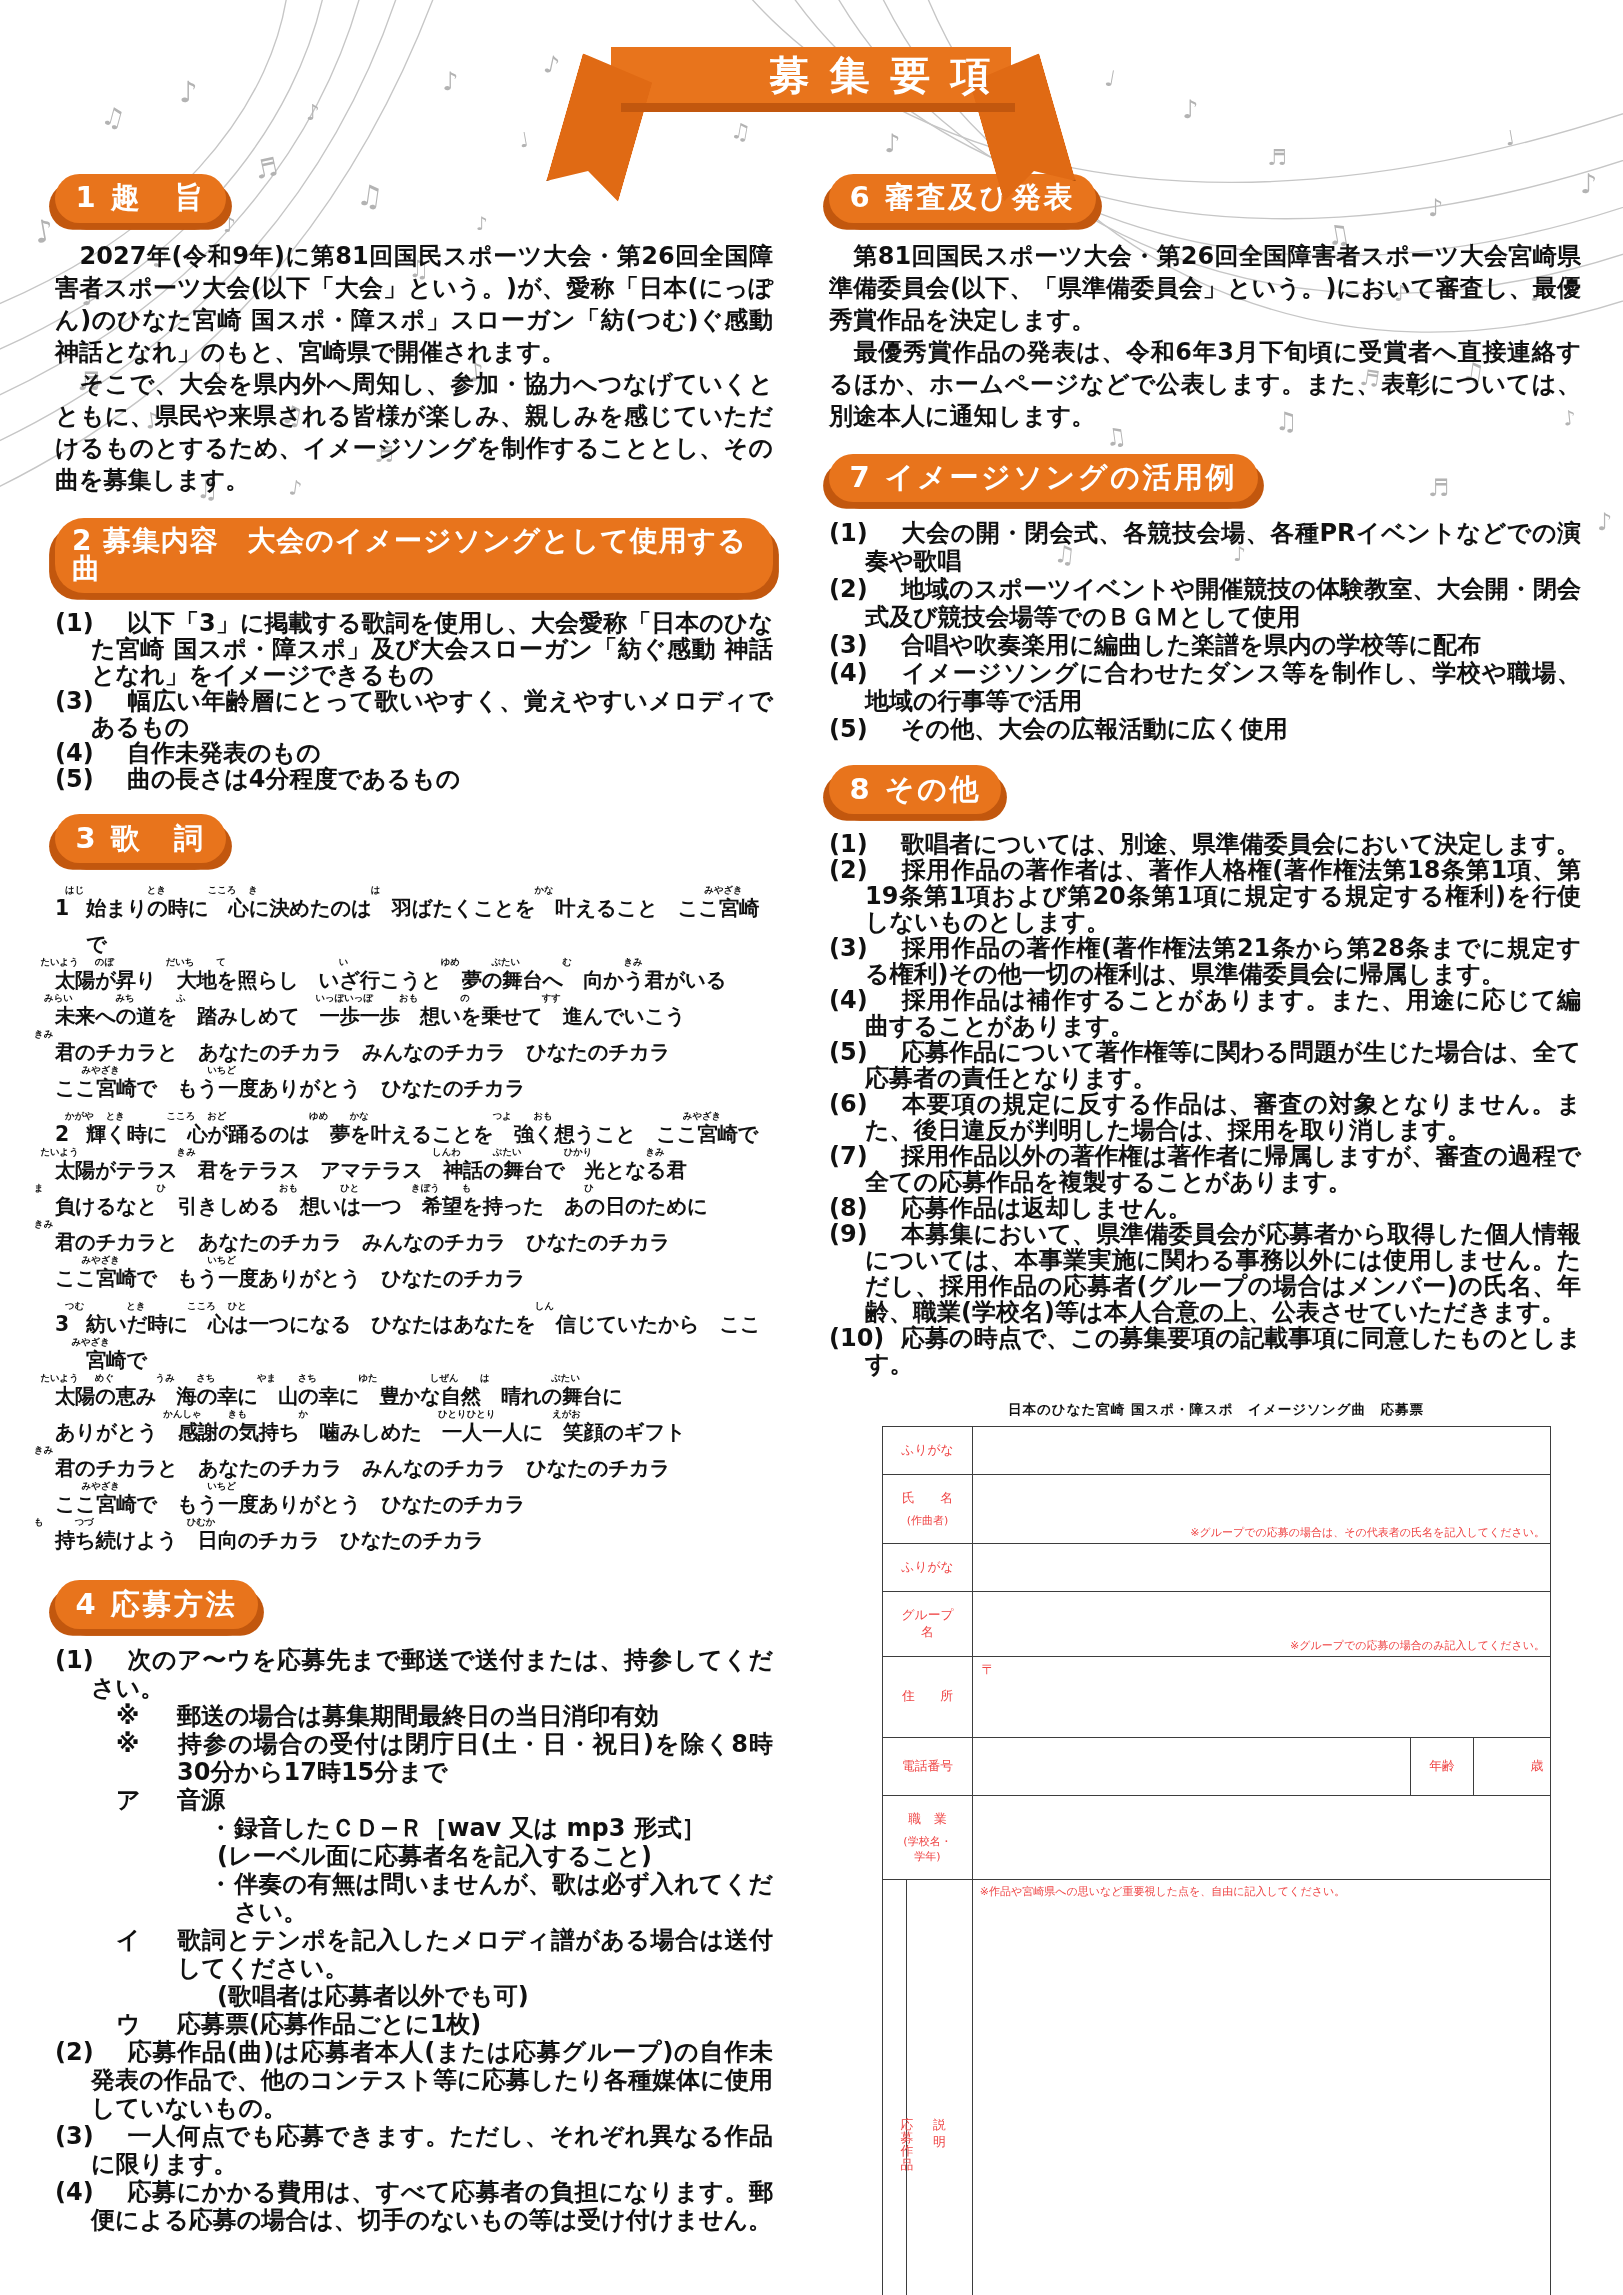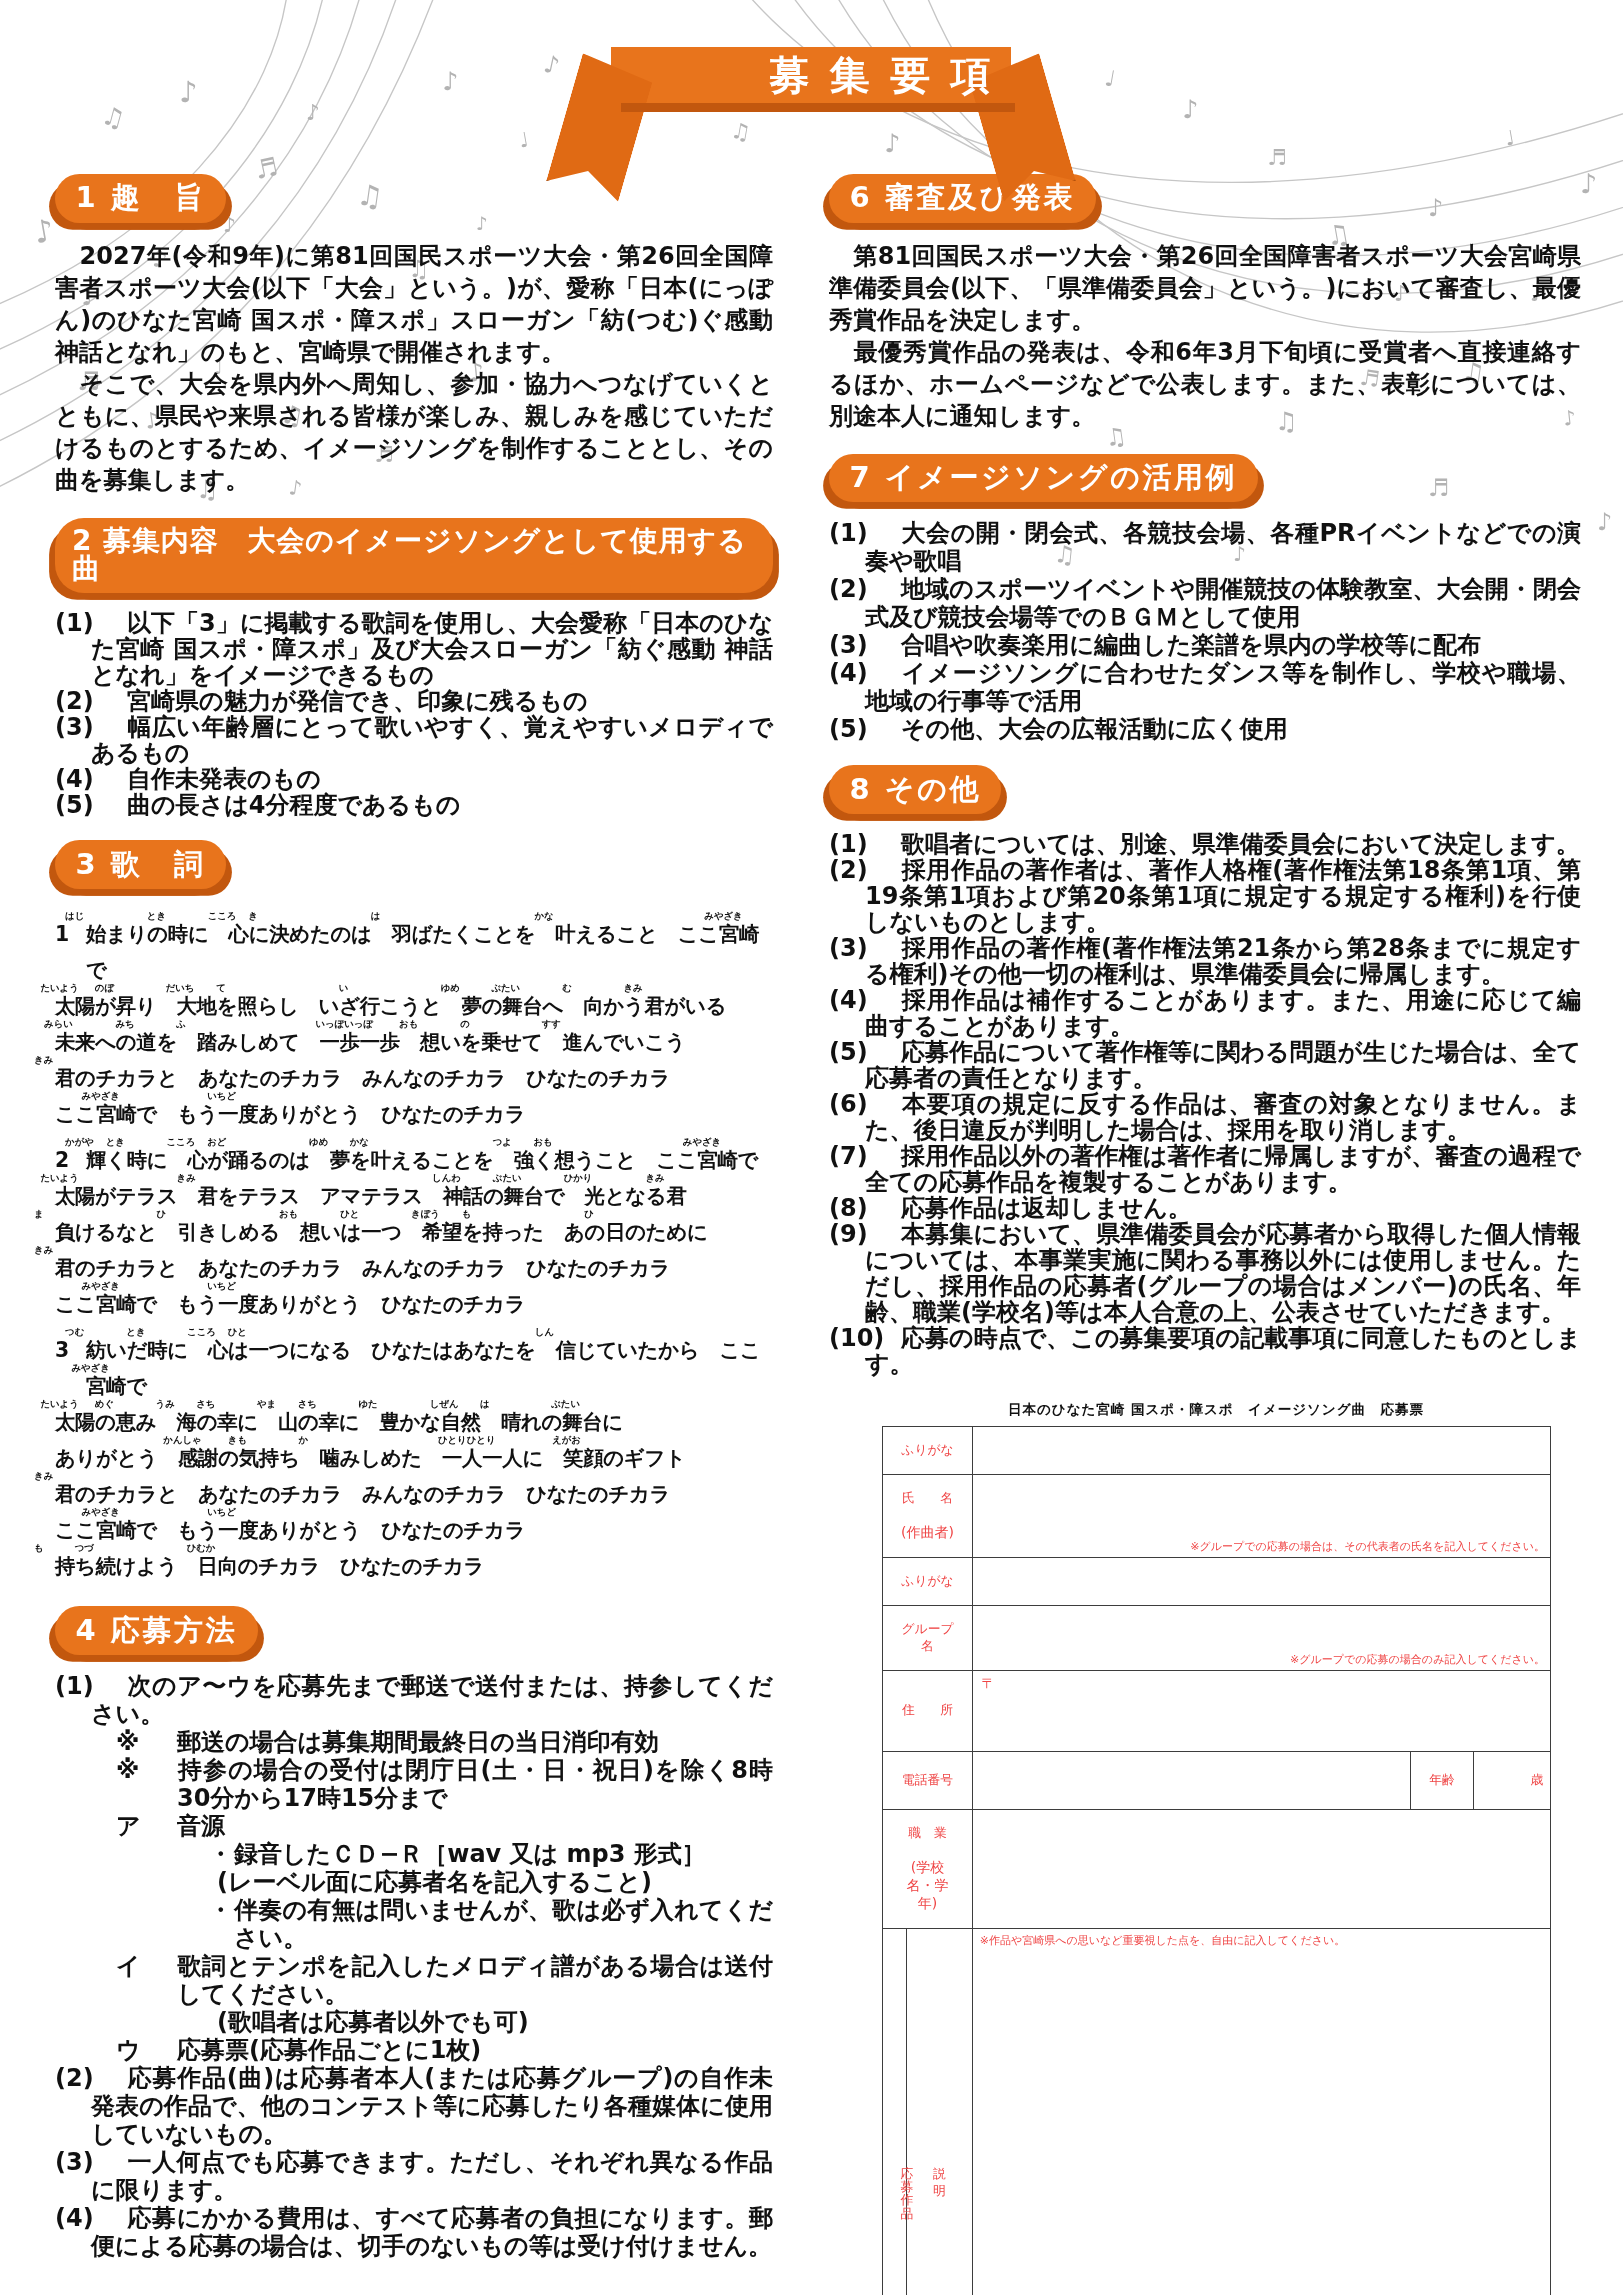--- a/index.html
+++ b/index.html
@@ -59,21 +59,21 @@
   .rb{position:relative;}
   .rb .rt{position:absolute;top:-11px;left:50%;transform:translateX(-50%);
           font-size:9.4px;font-weight:bold;letter-spacing:0;white-space:nowrap;line-height:1;}
   
   #form-area{margin-top:24px;margin-left:53px;width:668px;}
   .form-title{font-size:13.6px;font-weight:bold;text-align:center;margin-bottom:6.8px;letter-spacing:0.9px;}
   table.ftable{border-collapse:collapse;table-layout:fixed;width:668px;}
   .ftable td{border:0.9px solid #3d3d3d;font-size:12.8px;font-weight:normal;
              vertical-align:middle;padding:15px;position:relative;color:#ef4444;}
   .ftable .lab{text-align:center;}
-  .ftable .sub{font-size:14px;display:block;margin-top:17px;}
+  .ftable .sub{font-size:11px;display:block;margin-top:6px;}
   .note{position:absolute;right:5.1px;bottom:2.6px;font-size:11px;white-space:nowrap;}
   .note.tl{left:6.8px;top:4.3px;right:auto;bottom:auto;}
   .postal{position:absolute;left:8.5px;top:4.3px;font-size:13.6px;}
   .unit{text-align:right;padding-right:6.8px !important;}
   .vert{writing-mode:vertical-rl;text-orientation:upright;letter-spacing:13.6px;
         text-align:center;margin:0 auto;}
   .r1{height:28px;} .r2{height:54px;} .r3{height:25.5px;} .r4{height:53px;}
   .r5{height:81px;} .r6{height:58px;} .r7{height:54px;} .r8{height:510px;}
   .cell-top{vertical-align:top !important;}
 </style>
@@ -163,21 +163,20 @@
     <div class="badge">1 趣　旨</div>
     <div>
         <div class="par">　2027年(令和9年)に第81回国民スポーツ大会・第26回全国障害者スポーツ大会(以下「大会」という。)が、愛称「日本(にっぽん)のひなた宮崎 国スポ・障スポ」スローガン「紡(つむ)ぐ感動 神話となれ」のもと、宮崎県で開催されます。</div>
         <div class="par">　そこで、大会を県内外へ周知し、参加・協力へつなげていくとともに、県民や来県される皆様が楽しみ、親しみを感じていただけるものとするため、イメージソングを制作することとし、その曲を募集します。</div>
       </div>
   </div>
   <div class="sec" id="s2">
     <div class="badge wide">2 募集内容　大会のイメージソングとして使用する曲</div>
     <div>
         <div class="item lv0"><span class="no">(1)</span>以下「3」に掲載する歌詞を使用し、大会愛称「日本のひなた宮崎 国スポ・障スポ」及び大会スローガン「紡ぐ感動 神話となれ」をイメージできるもの</div>
-        <div class="item lv0"><span class="no">(2)</span>宮崎県の魅力が発信でき、印象に残るもの</div>
         <div class="item lv0"><span class="no">(3)</span>幅広い年齢層にとって歌いやすく、覚えやすいメロディであるもの</div>
         <div class="item lv0"><span class="no">(4)</span>自作未発表のもの</div>
         <div class="item lv0"><span class="no">(5)</span>曲の長さは4分程度であるもの</div>
       </div>
   </div>
   <div class="sec" id="s3">
     <div class="badge">3 歌　詞</div>
     <div id="lyrics">
         <div class="verse">
           <div class="lline"><span class="vnum">1</span><span class="rb">始<span class="rt">はじ</span></span>まりの<span class="rb">時<span class="rt">とき</span></span>に　<span class="rb">心<span class="rt">こころ</span></span>に<span class="rb">決<span class="rt">き</span></span>めたのは　<span class="rb">羽<span class="rt">は</span></span>ばたくことを　<span class="rb">叶<span class="rt">かな</span></span>えること　ここ<span class="rb">宮崎<span class="rt">みやざき</span></span>で</div>

